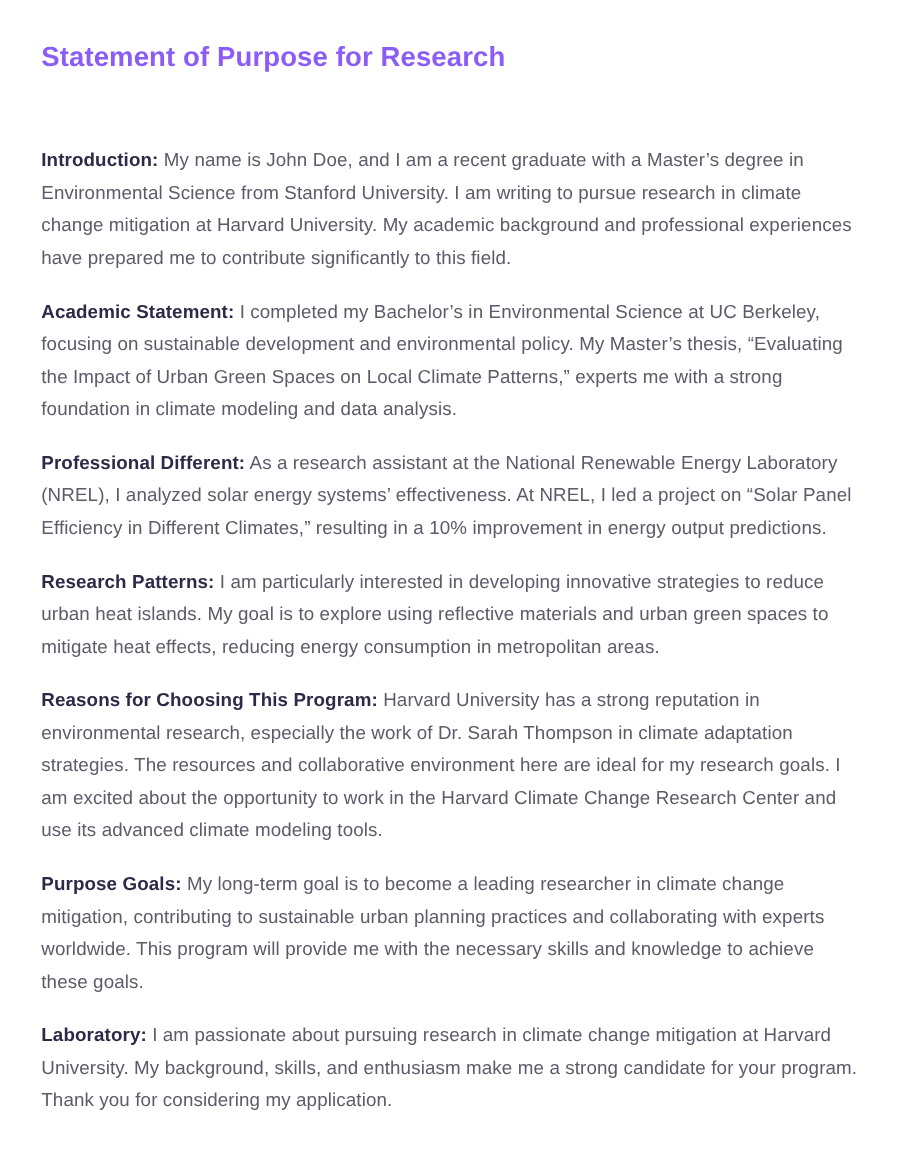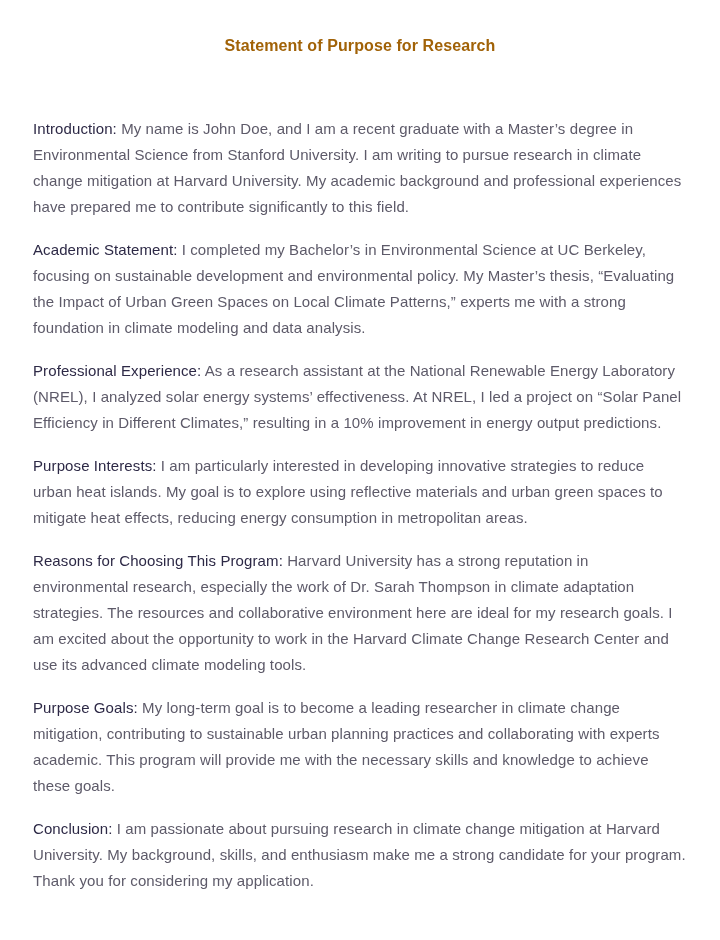--- a/index.html
+++ b/index.html
@@ -17,53 +17,52 @@
   .page {
     position: relative;
     width: 720px;
     height: 940px;
     background: #ffffff;
     padding: 0 33px;
     box-sizing: border-box;
   }
   .doc-title {
     margin: 32px 0 56px 0;
-    font-size: 16px;
+    font-size: 22px;
     line-height: 28px;
     font-weight: 700;
-    text-align: center;
-    color: #a16207;
+    color: #8b5cf6;
     letter-spacing: 0.1px;
   }
   .sop-paragraph {
     margin: 0 0 17px 0;
     font-size: 15px;
     line-height: 26px;
     color: #5d5a69;
     letter-spacing: 0.1px;
   }
   .sop-paragraph strong {
-    font-weight: 400;
+    font-weight: 700;
     color: #2d2946;
   }
 </style>
 </head>
 <body>
 
 <div class="page">
 
   <h1 class="doc-title">Statement of Purpose for Research</h1>
 
   <p class="sop-paragraph"><strong>Introduction:</strong><span> My name is John Doe, and I am a recent graduate with a Master’s degree in Environmental Science from Stanford University. I am writing to pursue research in climate change mitigation at Harvard University. My academic background and professional experiences have prepared me to contribute significantly to this field.</span></p>
 
   <p class="sop-paragraph"><strong>Academic Statement:</strong><span> I completed my Bachelor’s in Environmental Science at UC Berkeley, focusing on sustainable development and environmental policy. My Master’s thesis, “Evaluating the Impact of Urban Green Spaces on Local Climate Patterns,” experts me with a strong foundation in climate modeling and data analysis.</span></p>
 
-  <p class="sop-paragraph"><strong>Professional Experience:</strong><span> As a research assistant at the National Renewable Energy Laboratory (NREL), I analyzed solar energy systems’ effectiveness. At NREL, I led a project on “Solar Panel Efficiency in Different Climates,” resulting in a 10% improvement in energy output predictions.</span></p>
+  <p class="sop-paragraph"><strong>Professional Different:</strong><span> As a research assistant at the National Renewable Energy Laboratory (NREL), I analyzed solar energy systems’ effectiveness. At NREL, I led a project on “Solar Panel Efficiency in Different Climates,” resulting in a 10% improvement in energy output predictions.</span></p>
 
-  <p class="sop-paragraph"><strong>Purpose Interests:</strong><span> I am particularly interested in developing innovative strategies to reduce urban heat islands. My goal is to explore using reflective materials and urban green spaces to mitigate heat effects, reducing energy consumption in metropolitan areas.</span></p>
+  <p class="sop-paragraph"><strong>Research Patterns:</strong><span> I am particularly interested in developing innovative strategies to reduce urban heat islands. My goal is to explore using reflective materials and urban green spaces to mitigate heat effects, reducing energy consumption in metropolitan areas.</span></p>
 
   <p class="sop-paragraph"><strong>Reasons for Choosing This Program:</strong><span> Harvard University has a strong reputation in environmental research, especially the work of Dr. Sarah Thompson in climate adaptation strategies. The resources and collaborative environment here are ideal for my research goals. I am excited about the opportunity to work in the Harvard Climate Change Research Center and use its advanced climate modeling tools.</span></p>
 
-  <p class="sop-paragraph"><strong>Purpose Goals:</strong><span> My long-term goal is to become a leading researcher in climate change mitigation, contributing to sustainable urban planning practices and collaborating with experts academic. This program will provide me with the necessary skills and knowledge to achieve these goals.</span></p>
+  <p class="sop-paragraph"><strong>Purpose Goals:</strong><span> My long-term goal is to become a leading researcher in climate change mitigation, contributing to sustainable urban planning practices and collaborating with experts worldwide. This program will provide me with the necessary skills and knowledge to achieve these goals.</span></p>
 
-  <p class="sop-paragraph"><strong>Conclusion:</strong><span> I am passionate about pursuing research in climate change mitigation at Harvard University. My background, skills, and enthusiasm make me a strong candidate for your program. Thank you for considering my application.</span></p>
+  <p class="sop-paragraph"><strong>Laboratory:</strong><span> I am passionate about pursuing research in climate change mitigation at Harvard University. My background, skills, and enthusiasm make me a strong candidate for your program. Thank you for considering my application.</span></p>
 
 </div>
 
 </body></html>

